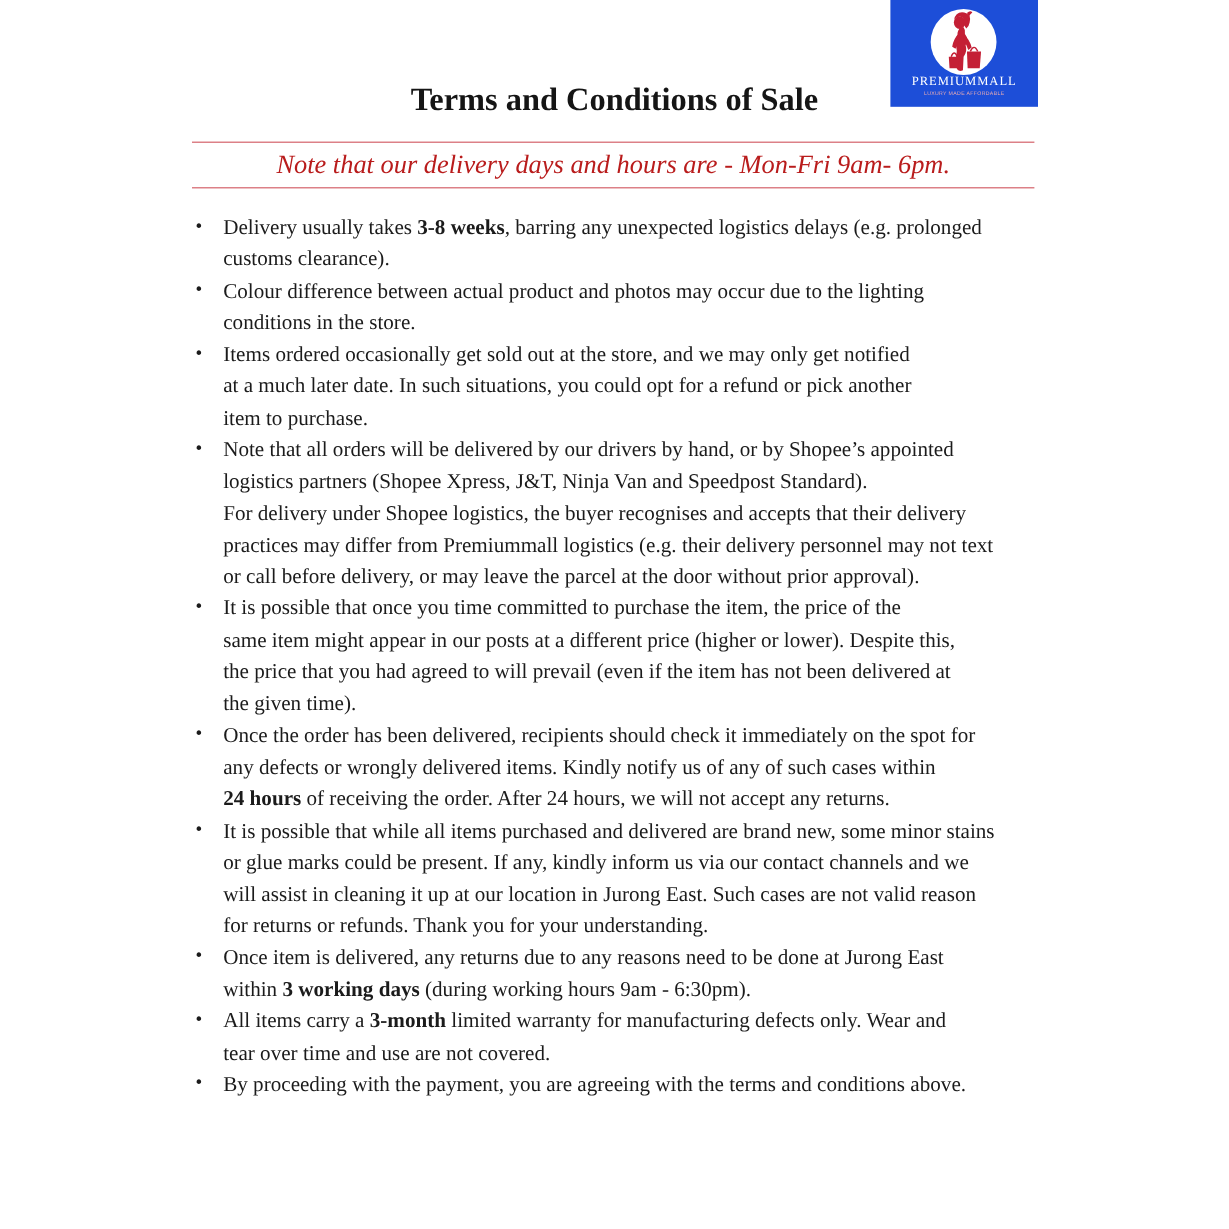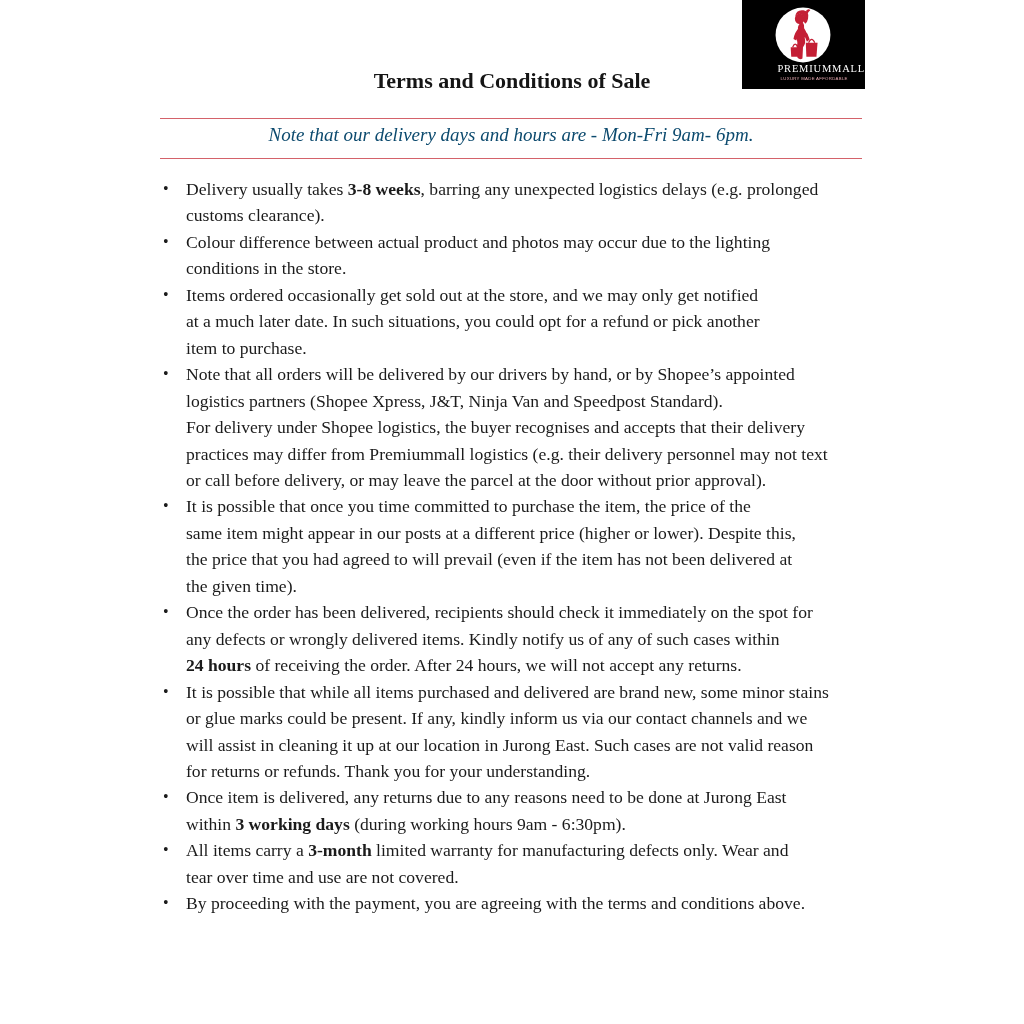--- a/index.html
+++ b/index.html
@@ -13,22 +13,22 @@
     color: #1b1b1b;
     overflow: hidden;
   }
   
   .logo {
     position: absolute;
     left: 742px;
     top: 0;
     width: 123px;
     height: 89px;
-    background: #000000;
-    text-align: right;
+    background: #1d4ed8;
+    text-align: center;
   }
   .logo-circle {
     position: absolute;
     left: 33px;
     top: 7px;
     width: 56px;
     height: 56px;
   }
   .logo-brand {
     position: absolute;
@@ -54,37 +54,37 @@
     transform-origin: center top;
     white-space: nowrap;
   }
   
   .title {
     position: absolute;
     top: 68px;
     left: 0;
     width: 1024px;
     text-align: center;
-    font-size: 22px;
+    font-size: 27px;
     font-weight: bold;
     color: #151515;
   }
   
   .notice {
     position: absolute;
     top: 118px;
     left: 160px;
     width: 702px;
     border-top: 1.5px solid #d4626a;
     border-bottom: 1.5px solid #d4626a;
-    padding: 5px 0 12px 0;
+    padding: 5px 0 6px 0;
     text-align: center;
     font-style: italic;
-    font-size: 19px;
-    color: #0c4a6e;
+    font-size: 22px;
+    color: #b91c1c;
   }
   
   .terms {
     position: absolute;
     top: 176px;
     left: 160px;
     width: 720px;
     list-style: none;
     font-size: 17.6px;
     line-height: 26.45px;

